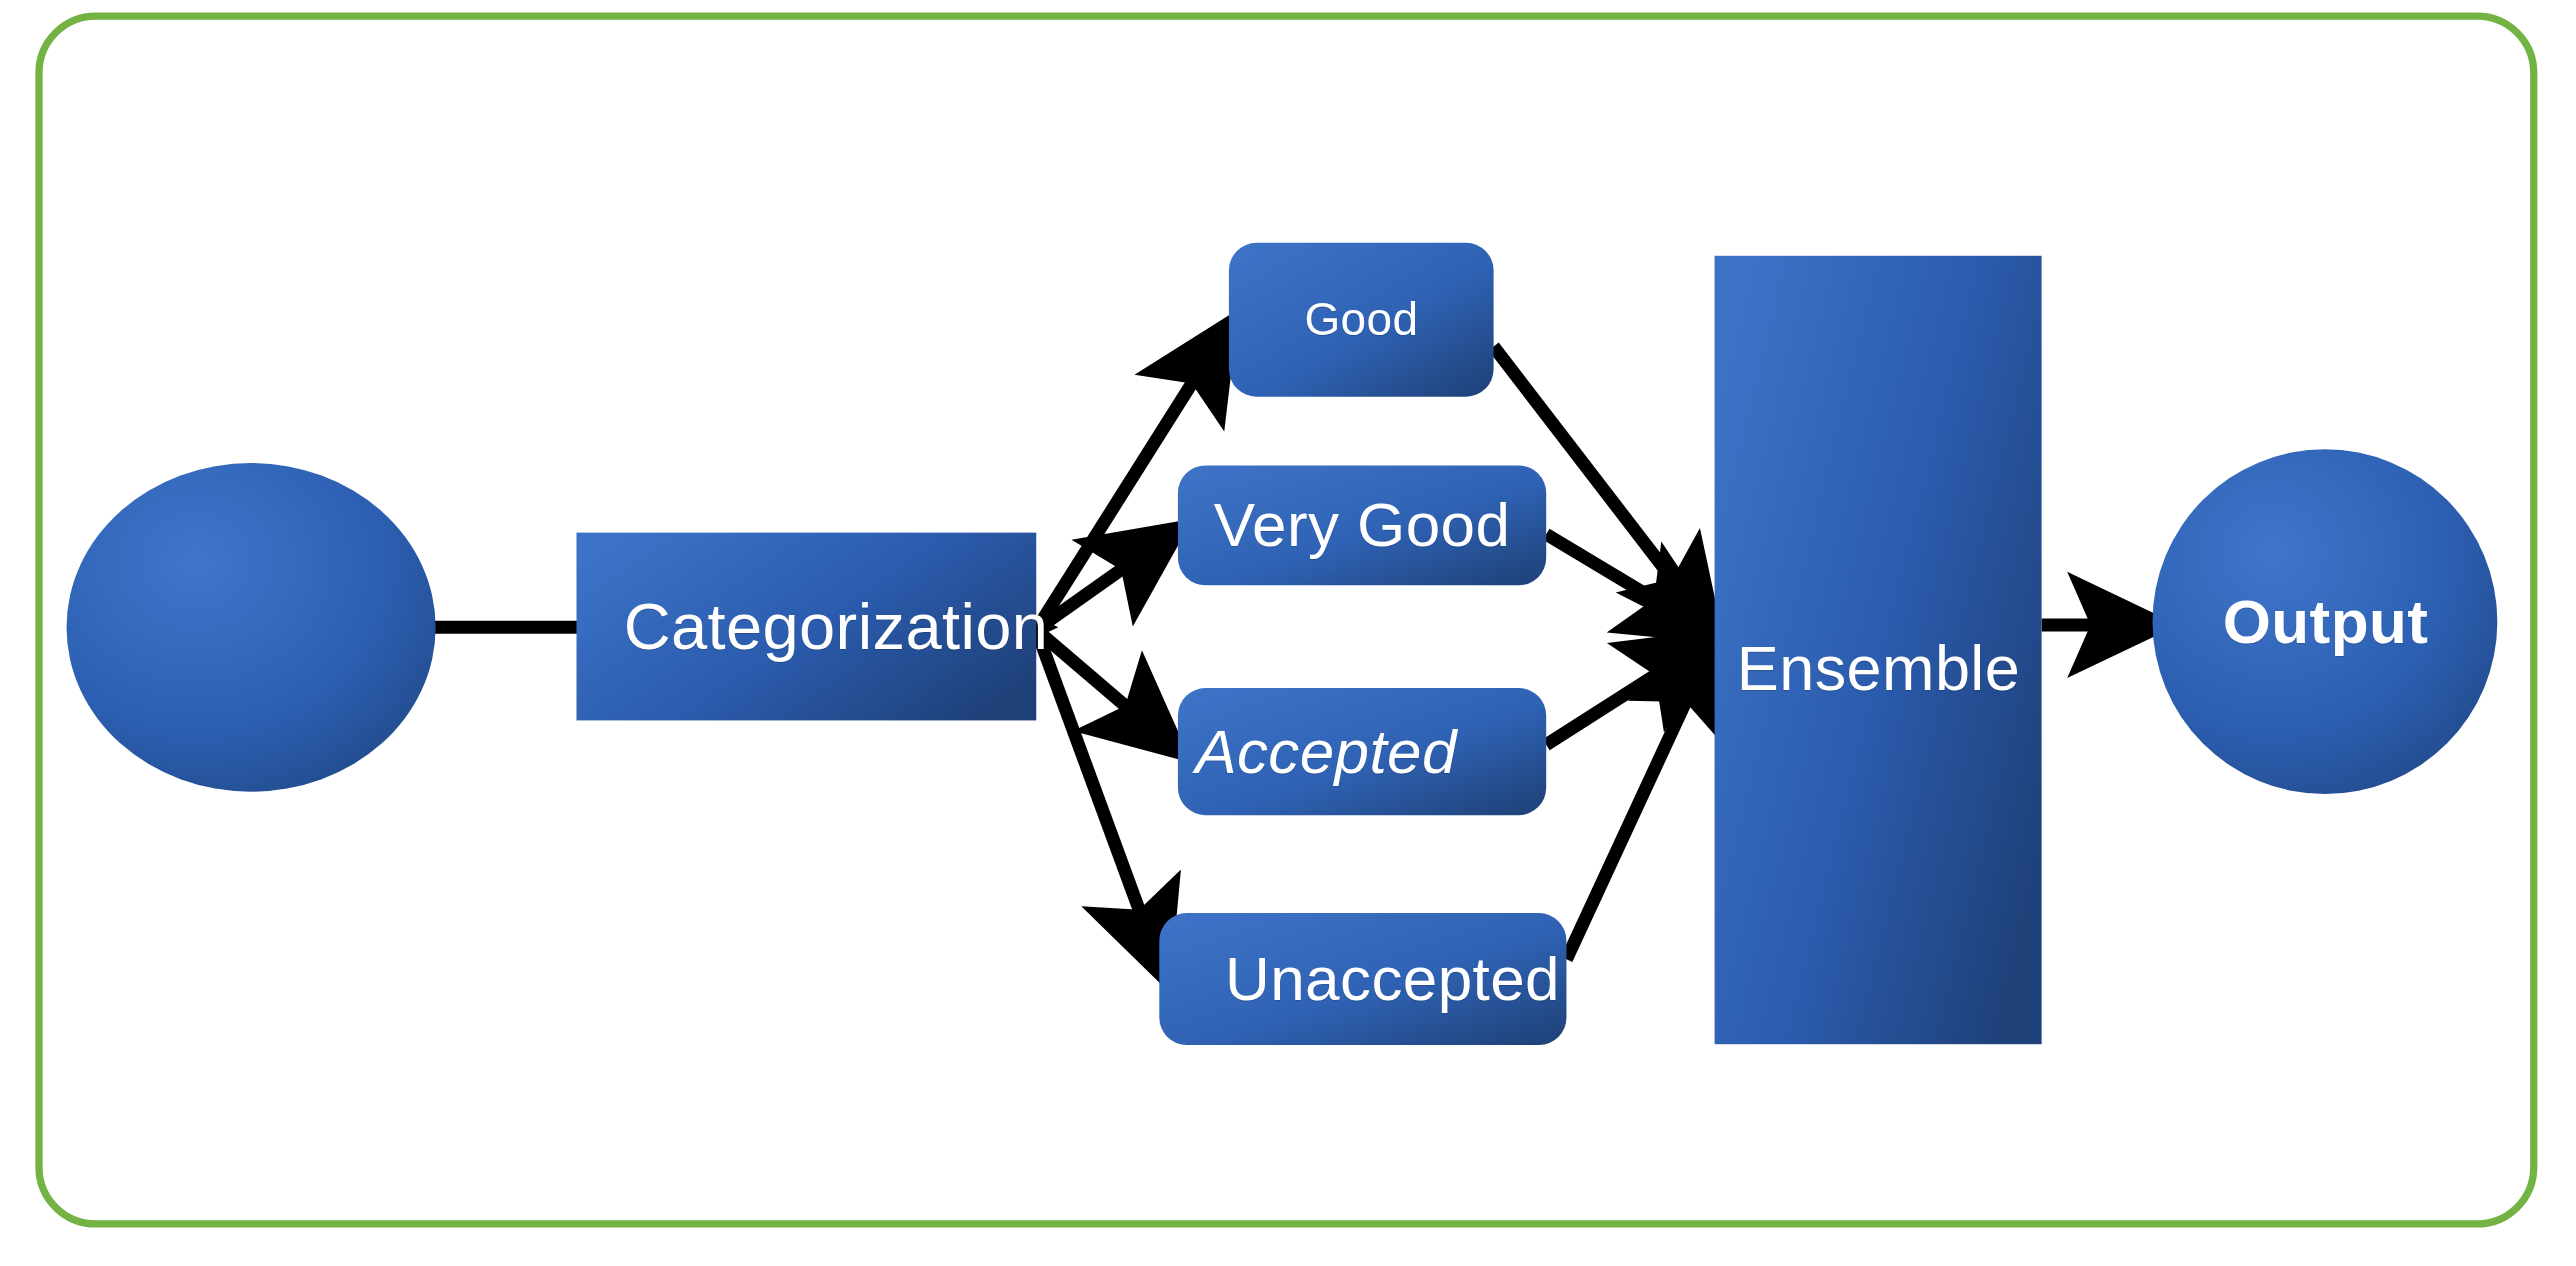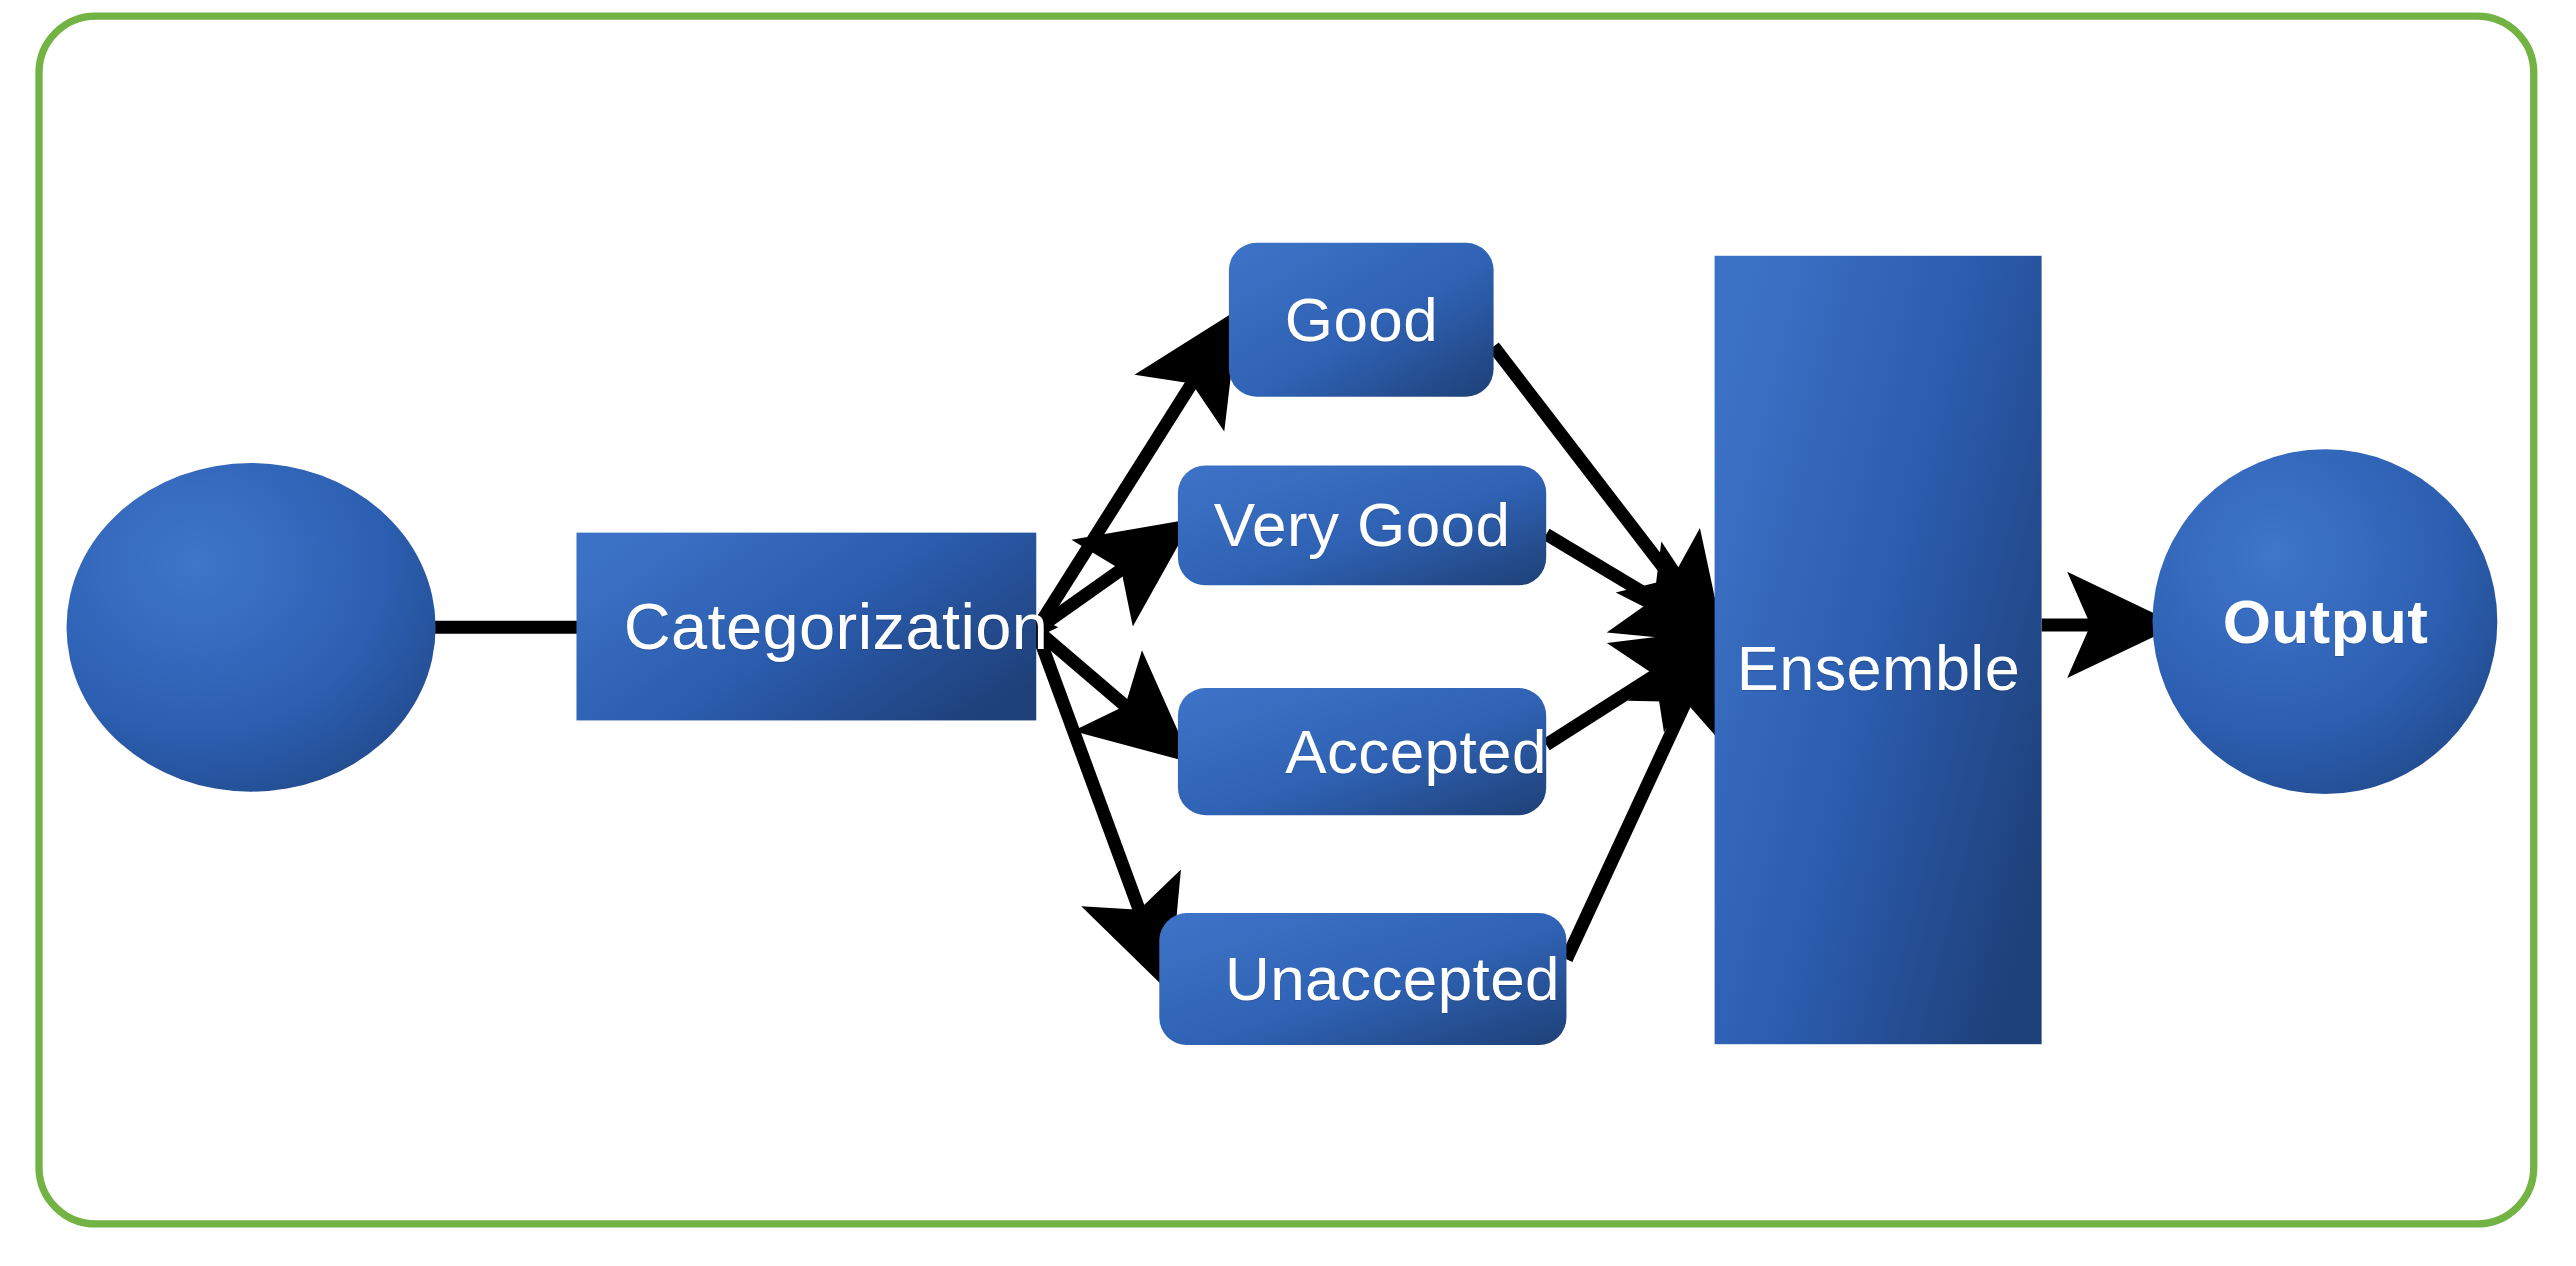--- a/index.html
+++ b/index.html
@@ -106,25 +106,25 @@
 
       <rect x="2118" y="316" width="404" height="974" rx="0" ry="0" fill="url(#gradNodeWide)"></rect>
 
       <ellipse cx="2872" cy="768" rx="213" ry="213" fill="url(#gradEllipse)"></ellipse>
     </g>
   </svg>
 
 
   <div class="node-label" style="left:576px; top:533px; width:520px; height:188px; font-size:65px;">Categorization</div>
 
-  <div class="node-label" style="left:1229px; top:243px; width:265px; height:154px; font-size:62px;">Good</div>
+  <div class="node-label" style="left:1229px; top:243px; width:265px; height:154px; font-size:46px;">Good</div>
 
   <div class="node-label" style="left:1178px; top:465px; width:368px; height:120px; font-size:62px;">Very Good</div>
 
-  <div class="node-label" style="left:1232px; top:688px; width:368px; height:127px; font-size:62px;">Accepted</div>
+  <div class="node-label" style="left:1142px; top:688px; width:368px; height:127px; font-size:62px;font-style:italic;">Accepted</div>
 
   <div class="node-label" style="left:1189px; top:913px; width:407px; height:132px; font-size:62px;">Unaccepted</div>
 
   <div class="node-label" style="left:1715px; top:256px; width:327px; height:825px; font-size:63px;">Ensemble</div>
 
   <div class="node-label" style="left:2153px; top:449px; width:345px; height:345px; font-size:62px;font-weight:bold;">Output</div>
 
 </div>
 
 

